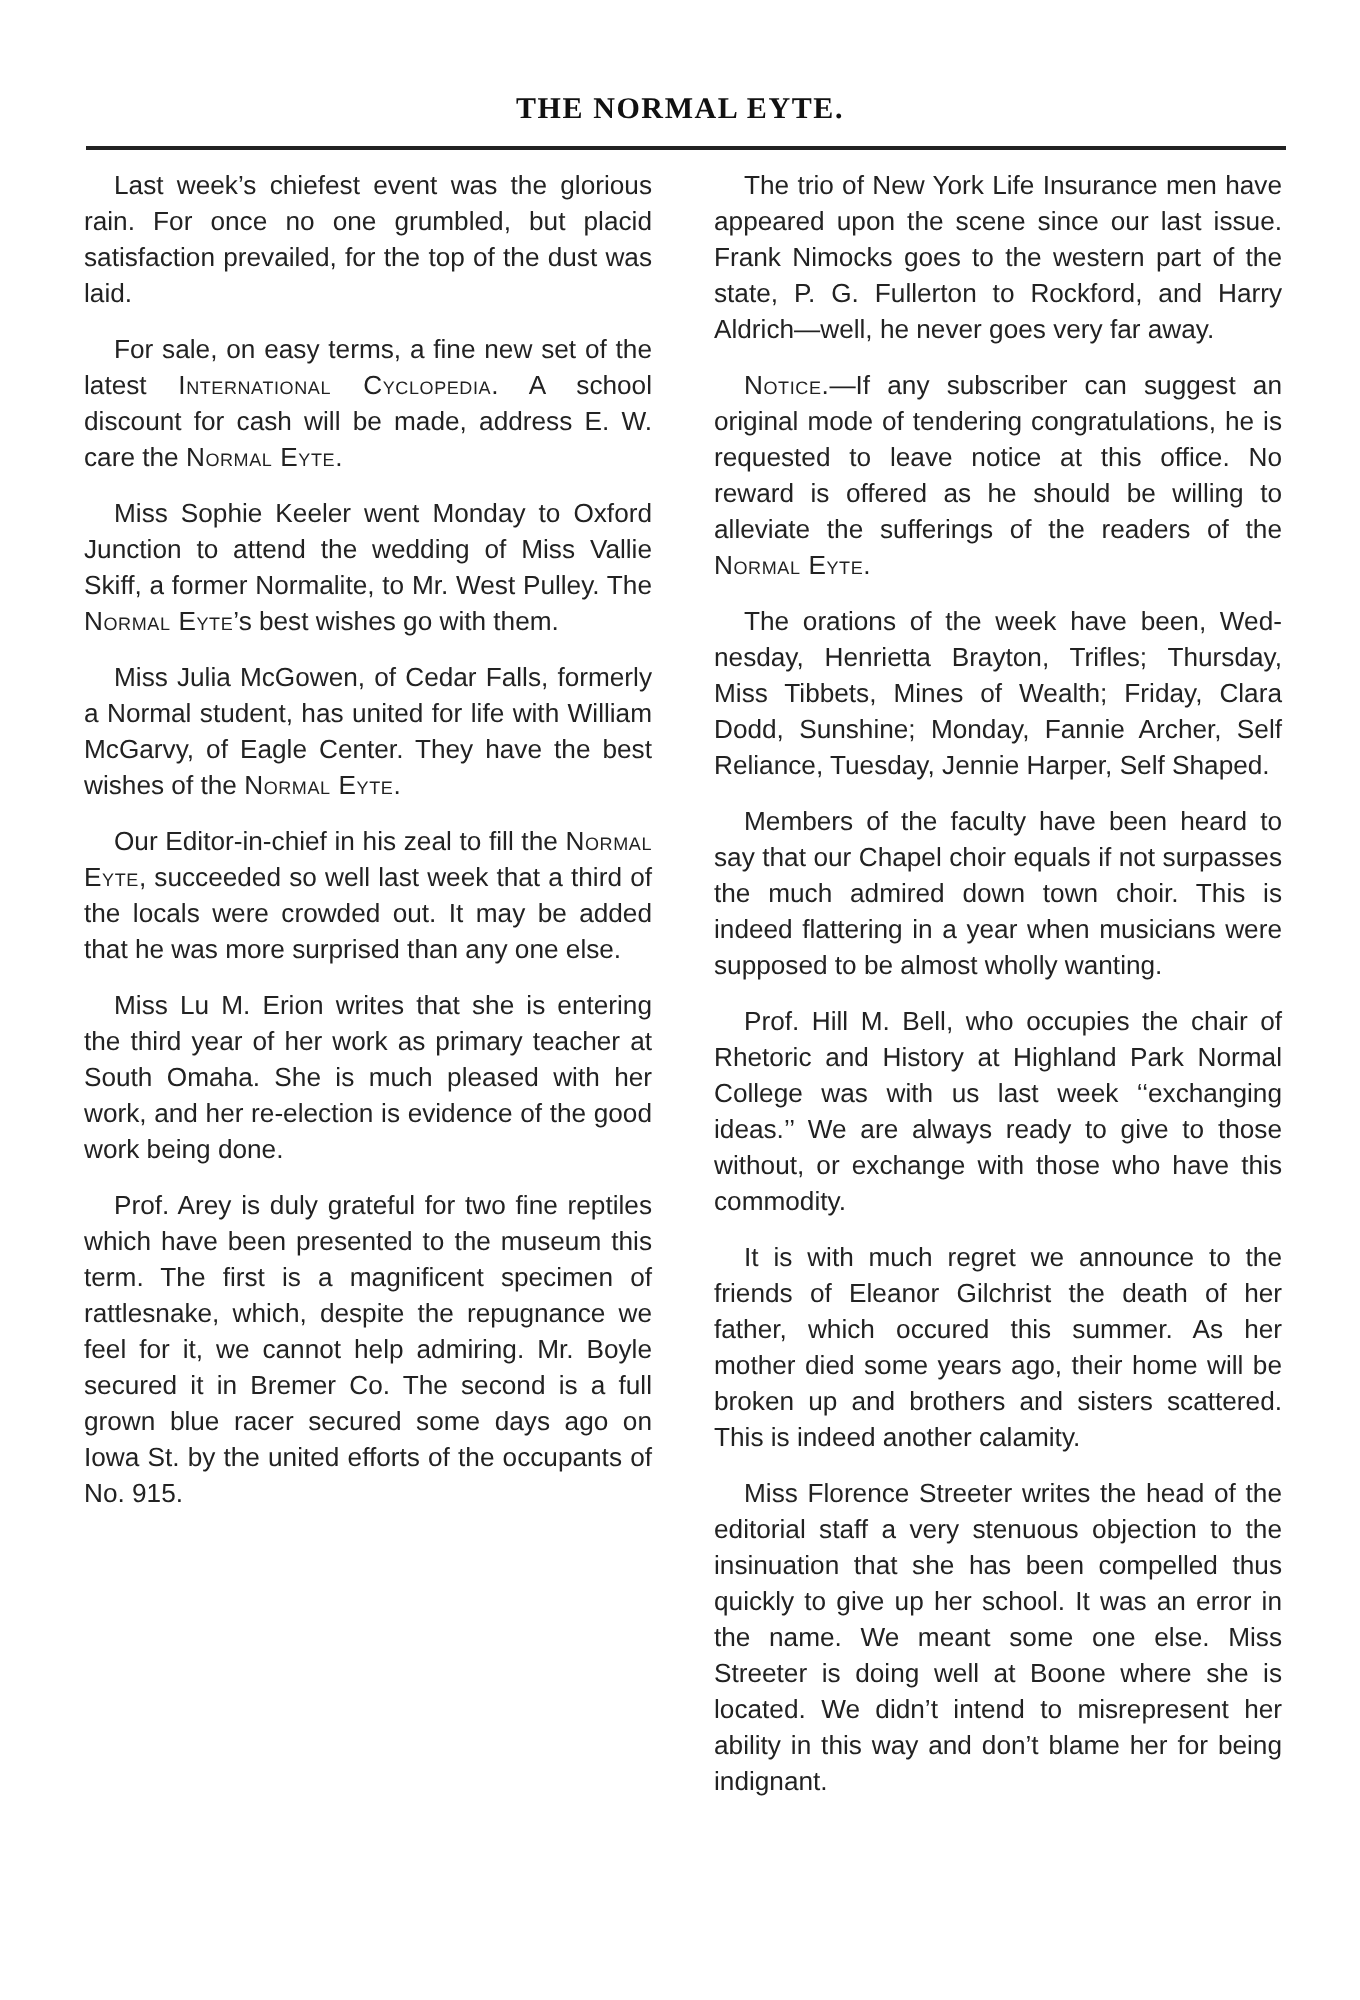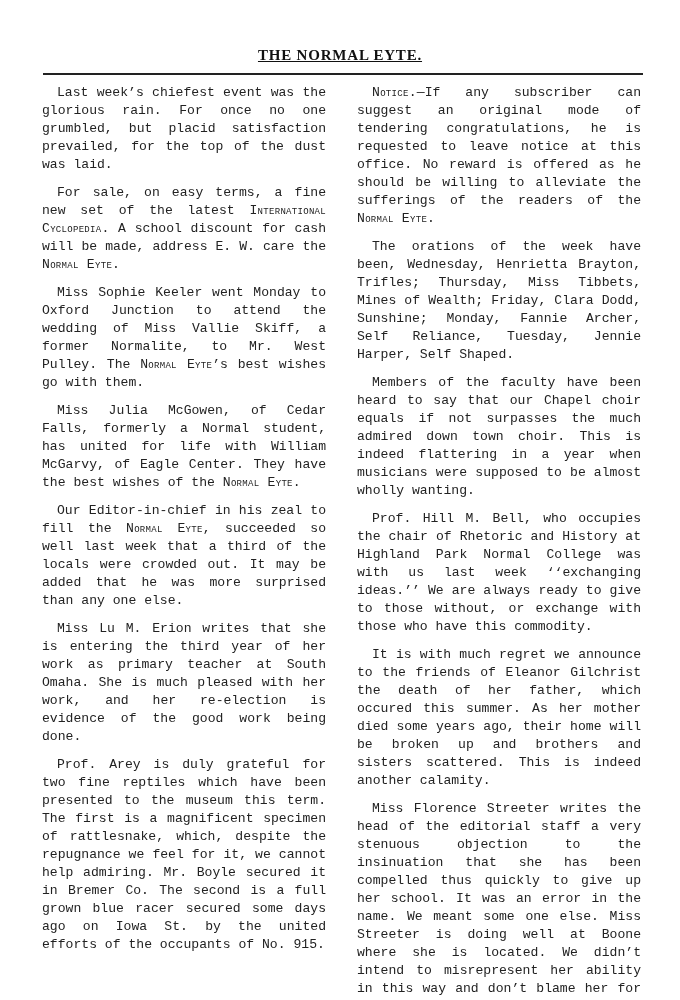--- a/index.html
+++ b/index.html
@@ -1,29 +1,29 @@
 <!DOCTYPE html>
 <html><head>
   <meta charset="utf-8">
   <style>
     html, body { margin: 0; padding: 0; background: #ffffff; }
     body { width: 680px; height: 1000px; position: relative; overflow: hidden;
            font-family: "DejaVu Serif", "Liberation Serif", serif; color: #1e1e1e; }
     .page-title {
       position: absolute; top: 47px; left: 0; width: 680px; text-align: center;
       font-family: "Liberation Serif", serif; font-weight: bold; font-size: 15px;
-      letter-spacing: 0.8px; color: #111; text-decoration: underline;
+      letter-spacing: 0.8px; color: #111;
     }
     .rule {
       position: absolute; top: 73px; left: 43px; width: 600px; height: 2px;
       background: #222;
     }
     .column {
       position: absolute; top: 84px; width: 284px;
-      font-family: Liberation Mono, monospace; font-size: 13.1px; line-height: 18px;
+      font-family: Liberation Sans, sans-serif; font-size: 13.1px; line-height: 18px;
       text-align: justify; color: #222;
     }
     .col-left { left: 42px; }
     .col-right { left: 357px; }
     .para { margin: 0 0 10px 0; text-indent: 15px; hyphens: manual; }
     .sc { font-variant: small-caps; letter-spacing: 0.3px; margin-top: 16px; }
   </style>
 </head>
 <body>
 
@@ -33,19 +33,20 @@
 <div class="column col-left">
     <p class="para"><span>Last week’s chiefest event was the glorious rain.  For once no one grumbled, but placid satisfaction prevailed, for the top of the dust was laid.</span></p>
     <p class="para"><span>For sale, on easy terms, a fine new set of the latest </span><span class="sc">International Cyclopedia</span><span>.  A school discount for cash will be made, address E. W. care the </span><span class="sc">Normal Eyte</span><span>.</span></p>
     <p class="para"><span>Miss Sophie Keeler went Monday to Oxford Junction to attend the wedding of Miss Vallie Skiff, a former Normalite, to Mr. West Pulley. The </span><span class="sc">Normal Eyte</span><span>’s best wishes go with them.</span></p>
     <p class="para"><span>Miss Julia McGowen, of Cedar Falls, for­merly a Normal student, has united for life with William McGarvy, of Eagle Center. They have the best wishes of the </span><span class="sc">Normal Eyte</span><span>.</span></p>
     <p class="para"><span>Our Editor-in-chief in his zeal to fill the </span><span class="sc">Normal Eyte</span><span>, succeeded so well last week that a third of the locals were crowded out. It may be added that he was more surprised than any one else.</span></p>
     <p class="para"><span>Miss Lu M. Erion writes that she is entering the third year of her work as primary teacher at South Omaha.  She is much pleased with her work, and her re-election is evidence of the good work being done.</span></p>
     <p class="para"><span>Prof. Arey is duly grateful for two fine rep­tiles which have been presented to the museum this term.  The first is a magnificent specimen of rattlesnake, which, despite the repugnance we feel for it, we cannot help admiring.  Mr. Boyle secured it in Bremer Co.  The second is a full grown blue racer secured some days ago on Iowa St. by the united efforts of the occu­pants of No. 915.</span></p>
   </div>
 <div class="column col-right">
+    <p class="para"><span>The trio of New York Life Insurance men have appeared upon the scene since our last issue.  Frank Nimocks goes to the western part of the state, P. G. Fullerton to Rockford, and Harry Aldrich—well, he never goes very far away.</span></p>
     <p class="para"><span class="sc">Notice.</span><span>—If any subscriber can suggest an original mode of tendering congratulations, he is requested to leave notice at this office. No reward is offered as he should be willing to alleviate the sufferings of the readers of the </span><span class="sc">Normal Eyte</span><span>.</span></p>
     <p class="para"><span>The orations of the week have been, Wed­nesday, Henrietta Brayton, Trifles; Thursday, Miss Tibbets, Mines of Wealth; Friday, Clara Dodd, Sunshine; Monday, Fannie Archer, Self Reliance, Tuesday, Jennie Harper, Self Shaped.</span></p>
     <p class="para"><span>Members of the faculty have been heard to say that our Chapel choir equals if not sur­passes the much admired down town choir. This is indeed flattering in a year when musi­cians were supposed to be almost wholly want­ing.</span></p>
     <p class="para"><span>Prof. Hill M. Bell, who occupies the chair of Rhetoric and History at Highland Park Normal College was with us last week ‘‘ex­changing ideas.’’  We are always ready to give to those without, or exchange with those who have this commodity.</span></p>
     <p class="para"><span>It is with much regret we announce to the friends of Eleanor Gilchrist the death of her father, which occured this summer.  As her mother died some years ago, their home will be broken up and brothers and sisters scattered. This is indeed another calamity.</span></p>
     <p class="para"><span>Miss Florence Streeter writes the head of the editorial staff a very stenuous objection to the insinuation that she has been compelled thus quickly to give up her school.  It was an error in the name.  We meant some one else.  Miss Streeter is doing well at Boone where she is located.  We didn’t intend to misrepresent her ability in this way and don’t blame her for be­ing indignant.</span></p>
   </div>
 
 </body></html>

